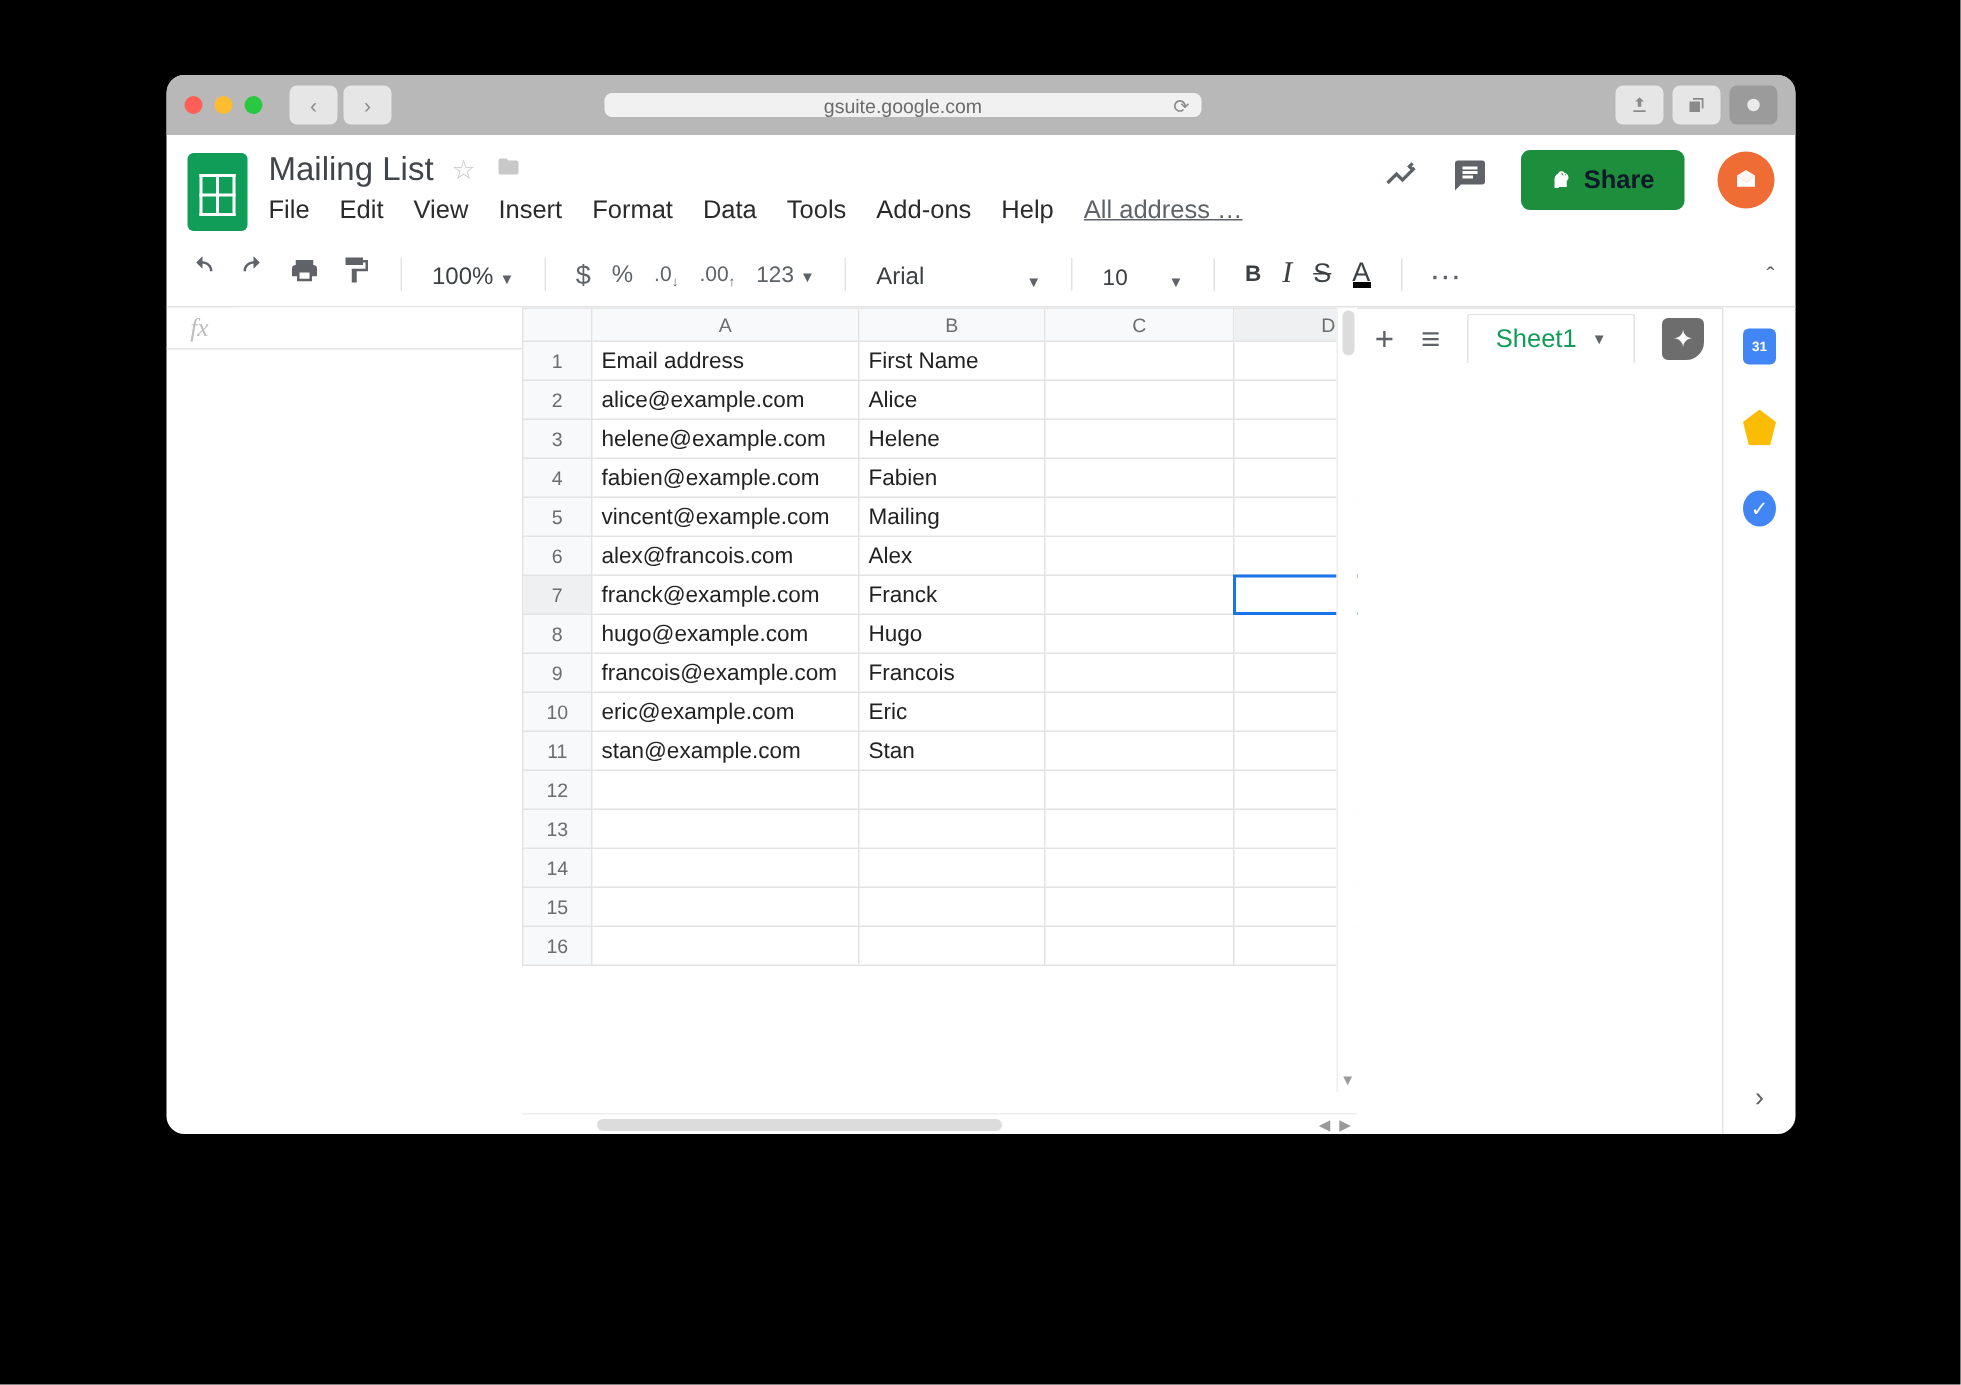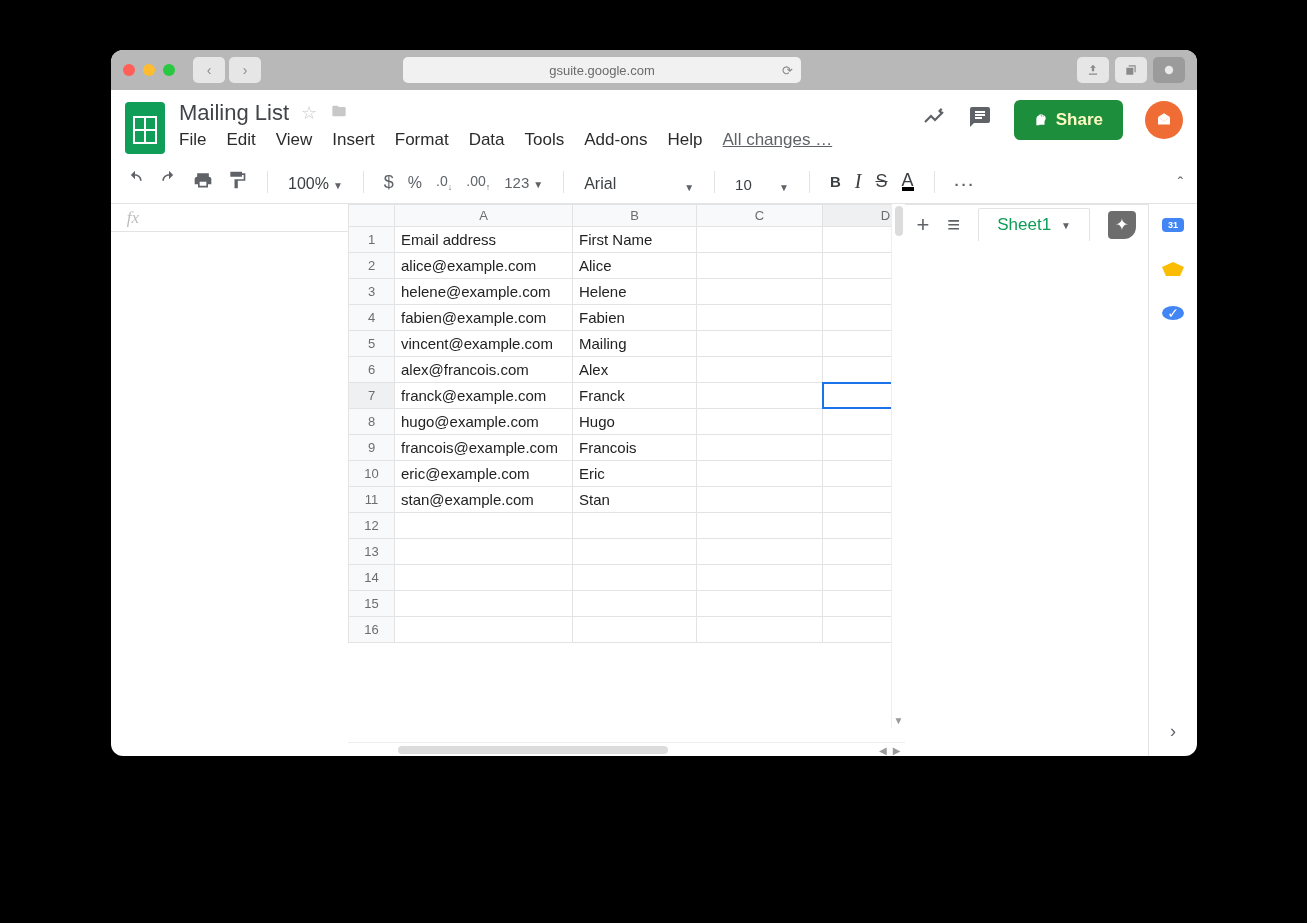--- a/index.html
+++ b/index.html
@@ -40,21 +40,21 @@
   .tl-green { background:#28c840; }
   .nav-btn {
     width: 32px; height: 26px; background:#e6e6e6; border-radius:5px;
     display:flex; align-items:center; justify-content:center; color:#8a8a8a;
     font-size:14px;
   }
   .nav-group { display:flex; gap:4px; }
   .addr {
     flex:0 0 398px;
     margin: 0 auto;
-    height:26px; background:#f1f1f1; border-radius:5px;
+    height:16px; background:#f1f1f1; border-radius:5px;
     display:flex; align-items:center; justify-content:center;
     color:#6b6b6b; font-size:13px; position:relative;
   }
   .addr .reload { position:absolute; right:8px; color:#8a8a8a; font-size:13px;}
   .right-btns { display:flex; gap:6px; margin-left:auto;}
   .right-btns .nav-btn { color:#9a9a9a; }
 
   
   .app-header {
     display:flex; align-items:flex-start; padding:10px 14px 0 14px; gap:14px;
@@ -75,21 +75,21 @@
   }
   .title-block { display:flex; flex-direction:column; gap:4px; }
   .title-row { display:flex; align-items:center; gap:12px; }
   .doc-title { font-size:22px; color:#414549; }
   .star, .folder { color:#c8c8c8; font-size:18px; }
   .menus { display:flex; gap:20px; font-size:17px; color:#2b2b2b; }
   .menus .changes { color:#5f6368; text-decoration: underline; }
   .header-right { margin-left:auto; display:flex; align-items:center; gap:22px; }
   .hicon { color:#5f6368; font-size:22px; }
   .share-btn {
-    background:#1c8e3c; color:#fef9c3; border-radius:6px; padding:10px 20px;
+    background:#1c8e3c; color:#0f172a; border-radius:6px; padding:10px 20px;
     font-size:17px; font-weight:600; display:flex; align-items:center; gap:8px;
   }
   .avatar {
     width:38px; height:38px; border-radius:50%; background:#ef6c35;
     display:flex; align-items:center; justify-content:center;
   }
   .avatar svg { width:18px; height:18px; fill:#fff; }
 
   
   .toolbar {
@@ -154,21 +154,21 @@
   .hscroll-track { flex:1; height:8px; margin:0 50px 0 50px; position:relative;}
   .hscroll-thumb { position:absolute; left:0; width:270px; height:8px; background:#dcdcdc; border-radius:4px;}
   .hscroll-arrows { position:absolute; right:4px; top:0; height:14px; display:flex; gap:6px; align-items:center; color:#9a9a9a; font-size:10px;}
 
   .vscroll { width:14px; background:#fff; position:absolute; right:0; top:0; bottom:14px; border-left:1px solid #eee;}
   .vscroll-thumb { position:absolute; top:2px; left:3px; width:8px; height:30px; background:#dcdcdc; border-radius:4px;}
   .vscroll-arrow { position:absolute; bottom:2px; left:2px; color:#9a9a9a; font-size:10px;}
 
   
   .side-panel { width:48px; display:flex; flex-direction:column; align-items:center; gap:30px; padding-top:14px;}
-  .sp-icon { width:22px; height:14px; border-radius:4px; }
+  .sp-icon { width:22px; height:24px; border-radius:4px; }
   .sp-cal { background:#4285f4; color:#fff; font-size:9px; display:flex; align-items:center; justify-content:center; font-weight:bold;}
   .sp-keep { background:#fbbc04; clip-path: polygon(50% 0, 100% 35%, 82% 100%, 18% 100%, 0 35%); border-radius:0;}
   .sp-tasks { background:#4285f4; border-radius:50%; color:#fff; display:flex; align-items:center; justify-content:center; font-size:14px;}
   .sp-expand { margin-top:auto; margin-bottom:14px; color:#5f6368; font-size:18px;}
 
   
   .footer {
     height:40px; border-top:1px solid #e3e3e3; display:flex; align-items:center;
     padding:0 12px; gap:18px;
   }
@@ -235,21 +235,21 @@
       <div class="menus">
         <span>File</span>
         <span>Edit</span>
         <span>View</span>
         <span>Insert</span>
         <span>Format</span>
         <span>Data</span>
         <span>Tools</span>
         <span>Add-ons</span>
         <span>Help</span>
-        <span class="changes">All changes …</span>
+        <span class="changes">All address …</span>
       </div>
     </div>
     <div class="header-right">
       <span class="hicon">
         <svg width="24" height="24" viewBox="0 0 24 24">
             <path d="M3 17l6-6 4 4 8-8" stroke="#5f6368" stroke-width="2.2" fill="none"></path>
             <path d="M21 7l-3 0 0-3" stroke="#5f6368" stroke-width="2.2" fill="none" transform="rotate(45 19 6)"></path>
           </svg>
       </span>
       <span class="hicon">

